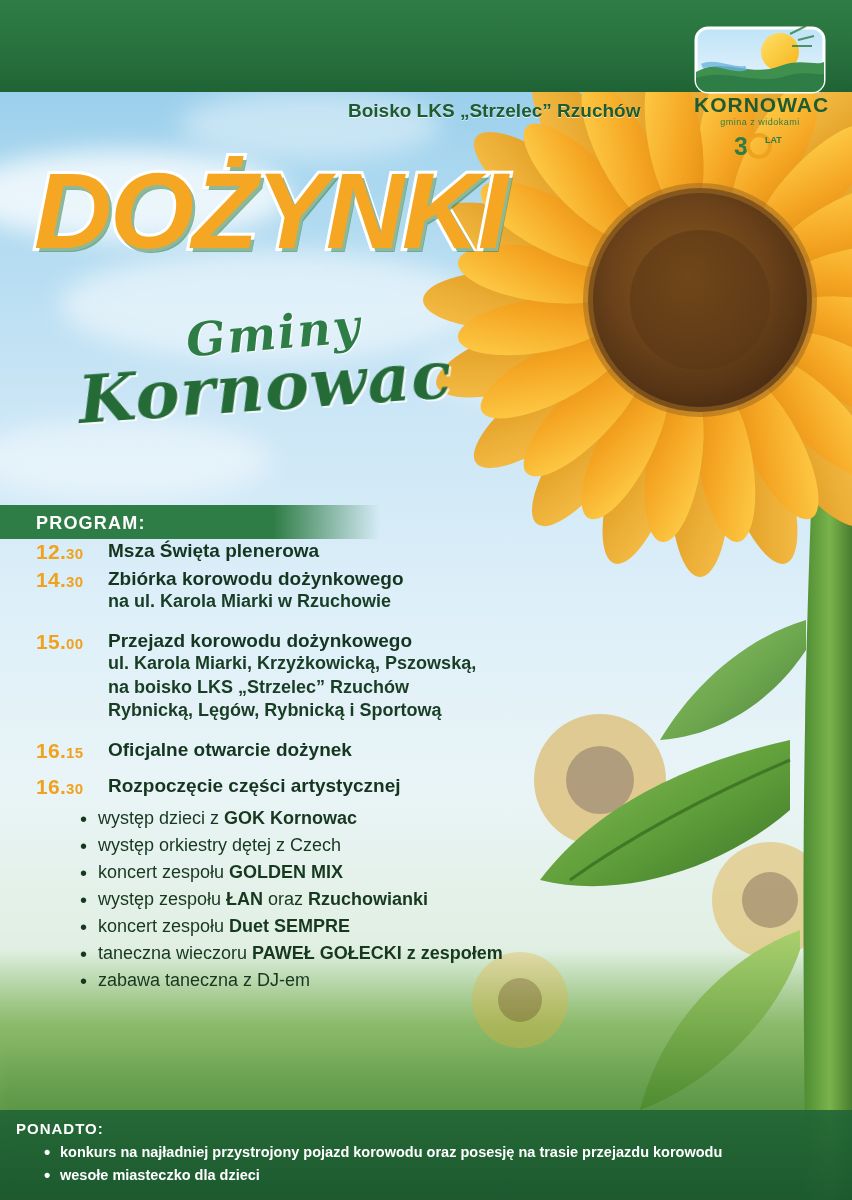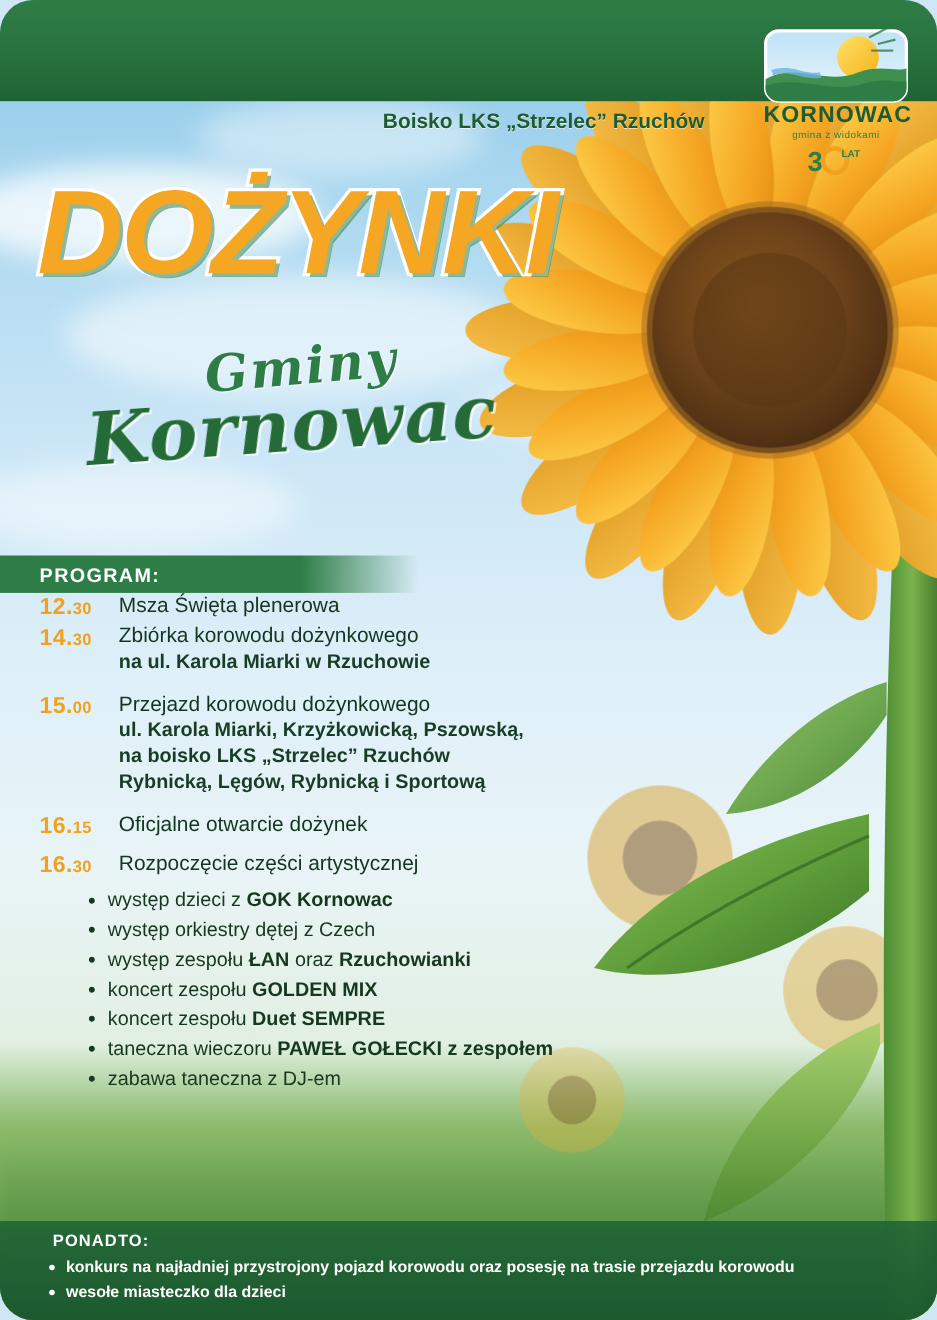--- a/index.html
+++ b/index.html
@@ -6,21 +6,20 @@
   body {
     width: 852px; height: 1200px;
     font-family: "Liberation Sans", sans-serif;
     overflow: hidden;
     position: relative;
     background: #cfe7f5;
   }
   .poster {
     position: absolute; inset: 0;
     overflow: hidden;
-    border-radius: 30px;
   }
   
   .sky {
     position: absolute; inset: 0;
     background: linear-gradient(180deg, #8cc6e8 0%, #a9d7ef 14%, #cbe6f6 34%, #dff0f9 52%, #e9f4f6 66%, #e2f0e4 78%, #cfe7cf 88%, #bcdcc0 100%);
   }
   .cloud {
     position: absolute;
     background: rgba(255,255,255,0.75);
     border-radius: 50%;
@@ -122,21 +121,21 @@
     position: absolute; left: 36px; top: 540px; width: 560px; z-index: 7;
   }
   .row { display: flex; margin-bottom: 4px; }
   .time {
     flex: 0 0 72px;
     font-size: 21px; font-weight: bold; color: #f0a21f;
     letter-spacing: .3px;
   }
   .time .small { font-size: 15px; }
   .item-title {
-    font-size: 19px; font-weight: normal; color: #14351f;
+    font-size: 19px; font-weight: bold; color: #14351f;
   }
   .item-sub {
     font-size: 18px; color: #183d24; font-weight: bold; line-height: 1.32;
   }
   .gap { height: 12px; }
   .bullets { margin: 6px 0 0 40px; }
   .bullets li {
     list-style: none; font-size: 18px; color: #16381f; line-height: 1.5;
     position: relative; padding-left: 22px;
   }
@@ -145,21 +144,21 @@
   }
   .bullets b { font-weight: bold; }
 
   
   .footer {
     position: absolute; left: 0; bottom: 0; width: 100%; z-index: 7;
     padding: 10px 0 14px 0;
     background: linear-gradient(180deg, rgba(31,99,53,0.88) 0%, rgba(26,88,46,0.95) 100%);
   }
   .footer-title {
-    margin-left: 48px; font-size: 15px; font-weight: bold; color: #fff; letter-spacing: 1px;
+    margin-left: 16px; font-size: 15px; font-weight: bold; color: #fff; letter-spacing: 1px;
     margin-bottom: 4px;
   }
   .footer ul { margin-left: 42px; }
   .footer li {
     list-style: none; position: relative; padding-left: 18px;
     font-size: 14.5px; font-weight: bold; color: #ffffff; line-height: 1.55;
   }
   .footer li::before {
     content: "•"; position: absolute; left: 2px; top: -2px; font-size: 18px;
   }
@@ -465,22 +464,22 @@
     <div class="row">
       <div class="time"><span>16.</span><span class="small">30</span></div>
       <div>
         <div class="item-title">Rozpoczęcie części artystycznej</div>
       </div>
     </div>
 
     <ul class="bullets">
       <li><span>występ dzieci z </span><b>GOK Kornowac</b></li>
       <li><span>występ orkiestry dętej z Czech</span></li>
+      <li><span>koncert zespołu </span><b>GOLDEN MIX</b></li>
       <li><span>występ zespołu </span><b>ŁAN</b><span> oraz </span><b>Rzuchowianki</b></li>
-      <li><span>koncert zespołu </span><b>GOLDEN MIX</b></li>
       <li><span>koncert zespołu </span><b>Duet SEMPRE</b></li>
       <li><span>taneczna wieczoru </span><b>PAWEŁ GOŁECKI z zespołem</b></li>
       <li><span>zabawa taneczna z DJ-em</span></li>
     </ul>
   </div>
 
   <div class="footer">
     <div class="footer-title">PONADTO:</div>
     <ul>
       <li>konkurs na najładniej przystrojony pojazd korowodu oraz posesję na trasie przejazdu korowodu</li>

